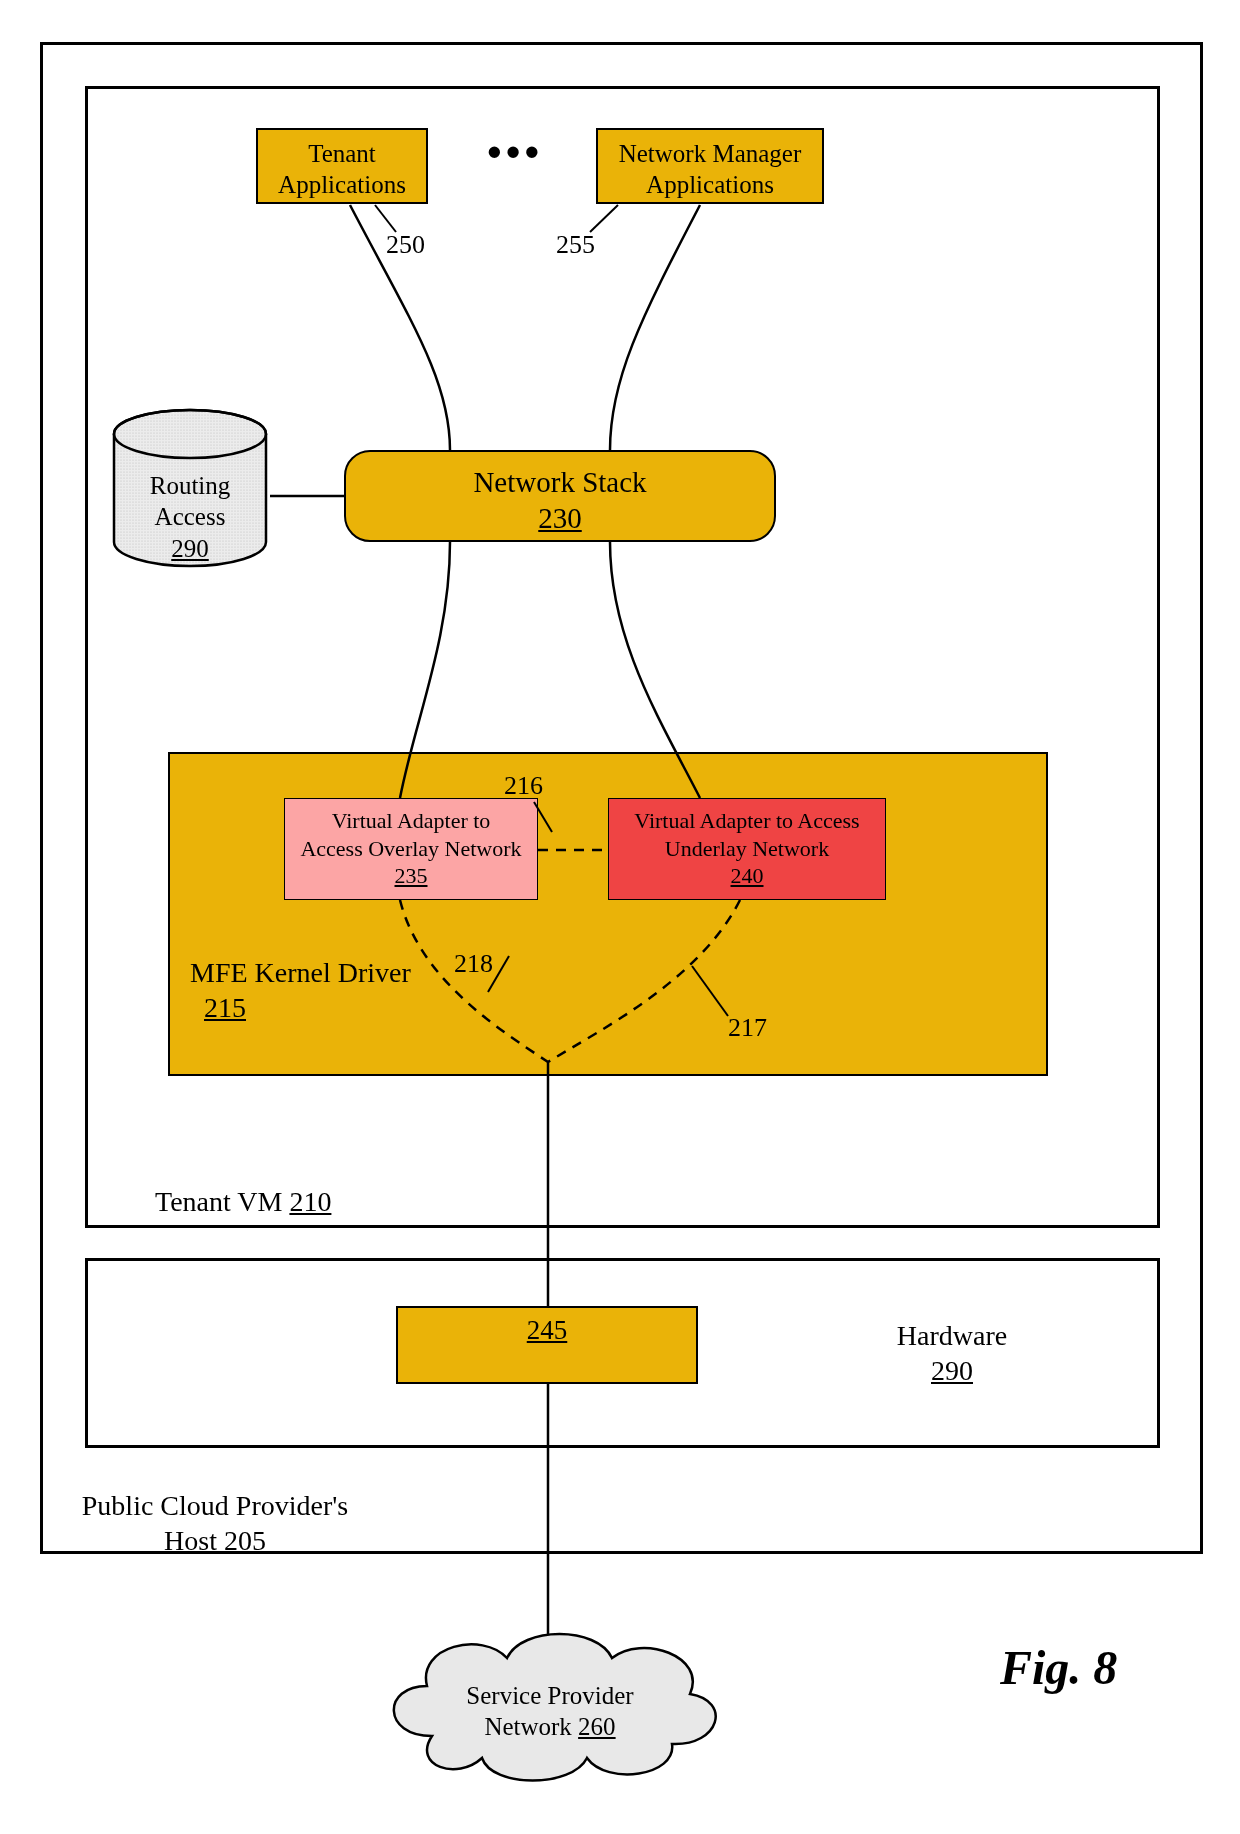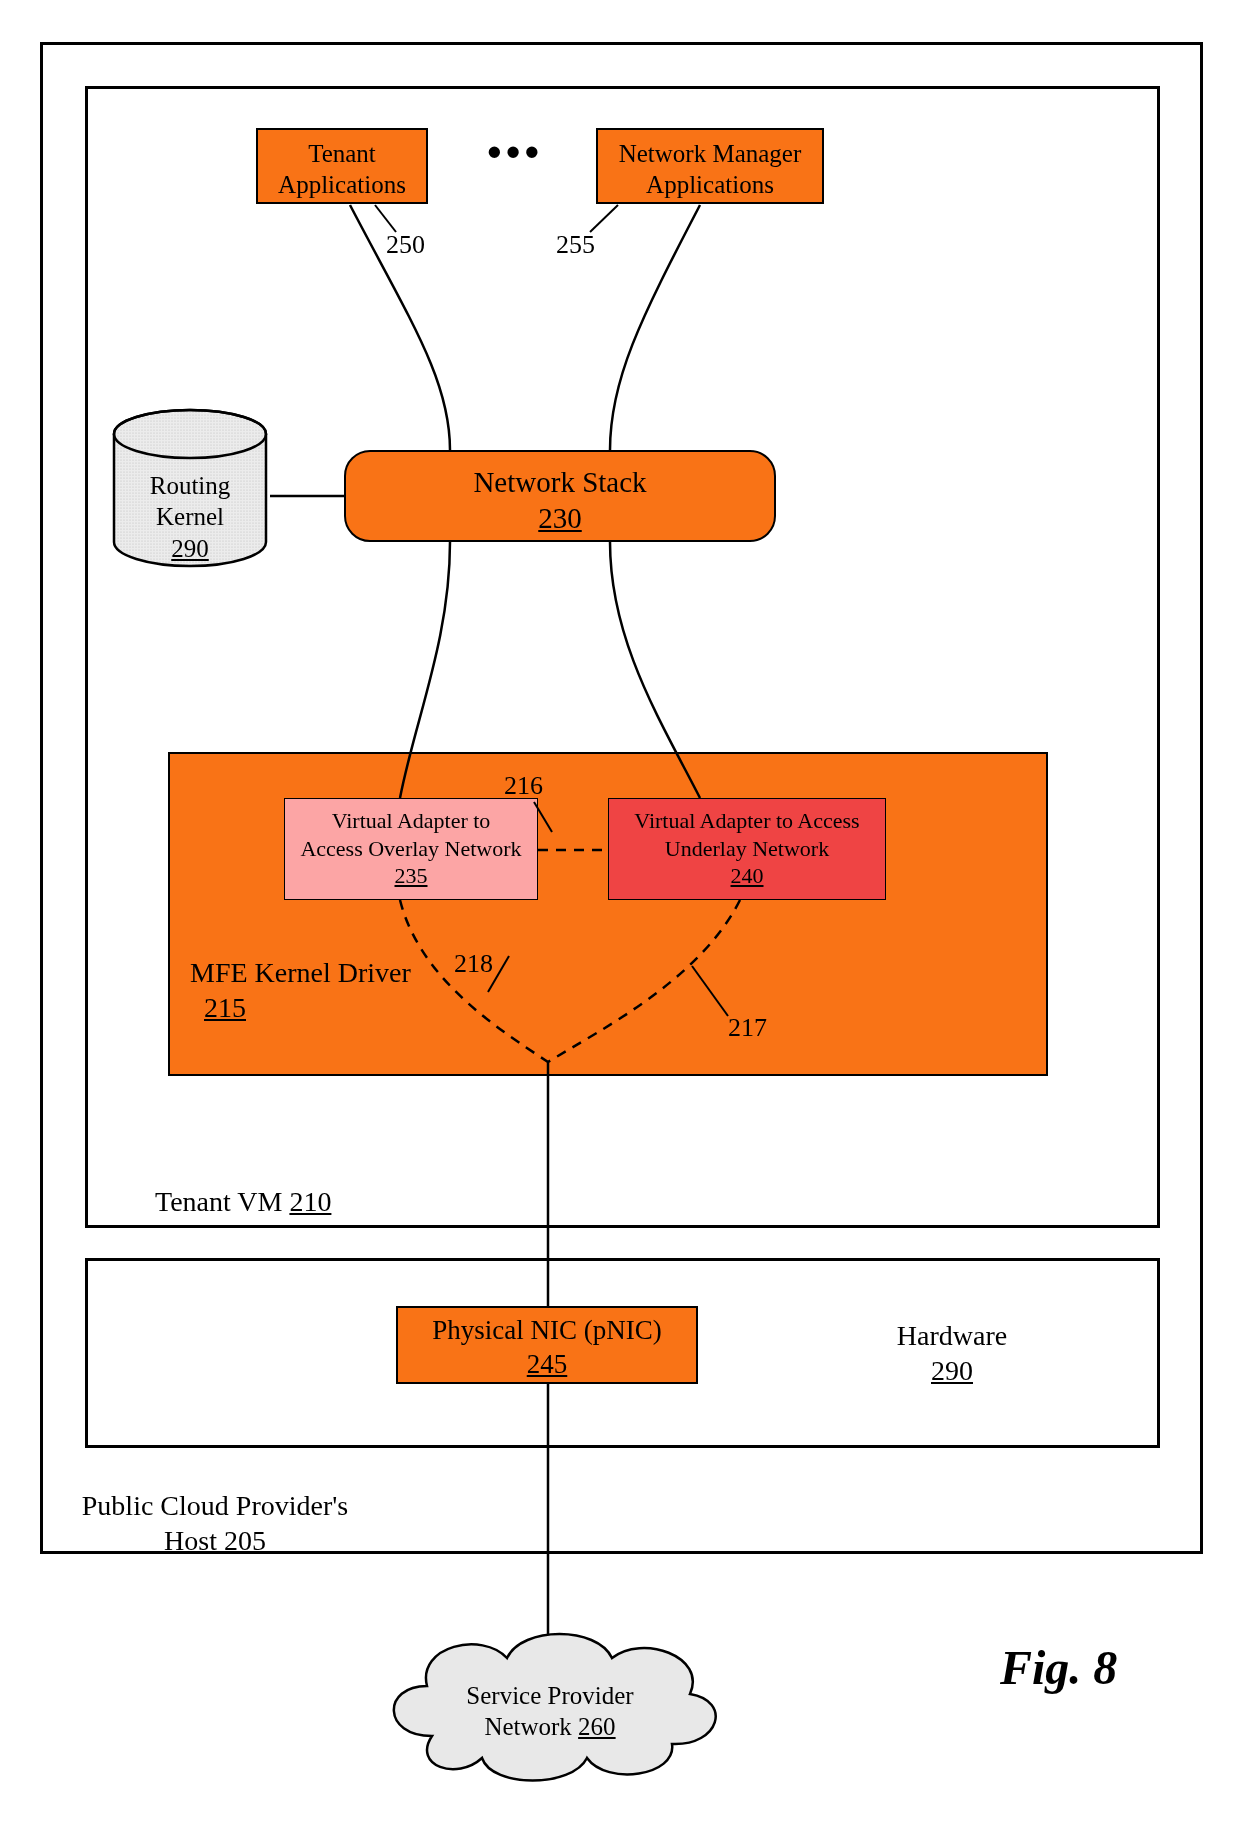--- a/index.html
+++ b/index.html
@@ -7,21 +7,21 @@
     font-family: "Times New Roman", Times, serif;
     background: #fff;
     width: 1240px;
     height: 1834px;
     position: relative;
   }
   .abs { position: absolute; }
   .box-border { border: 3px solid #000; }
   .box-thin { border: 2px solid #000; }
   .box-thin1 { border: 1.5px solid #000; }
-  .shaded { background: #f97316; }
+  .shaded { background: #eab308; }
   .txt { text-align: center; color: #000; line-height: 1.25; }
   .ul { text-decoration: underline; }
   .serif-i { font-style: italic; font-weight: bold; }
   svg.abs { overflow: visible; }
 </style>
 </head>
 <body>
 
 <div class="abs box-border" style="left:40px; top:42px; width:1163px; height:1512px;"></div>
 
@@ -69,21 +69,21 @@
       <rect width="3" height="3" fill="#ececec"></rect>
       <circle cx="1" cy="1" r="0.6" fill="#bdbdbd"></circle>
     </pattern>
   </defs>
   <ellipse cx="82" cy="26" rx="76" ry="24" fill="url(#dots)" stroke="#000" stroke-width="2.5"></ellipse>
   <path d="M6 26 L6 134 A76 24 0 0 0 158 134 L158 26" fill="url(#dots)" stroke="#000" stroke-width="2.5"></path>
   <ellipse cx="82" cy="26" rx="76" ry="24" fill="none" stroke="#000" stroke-width="2.5"></ellipse>
 </svg>
 <div class="abs txt" style="left:118px; top:470px; width:144px; font-size:25px;">
   <div>Routing</div>
-  <div>Kernel</div>
+  <div>Access</div>
   <div class="ul">290</div>
 </div>
 
 <svg class="abs" style="left:0; top:0;" width="1240" height="1834">
   <line x1="270" y1="496" x2="344" y2="496" stroke="#000" stroke-width="2.5"></line>
 </svg>
 
 <div class="abs box-thin shaded txt" style="left:344px; top:450px; width:432px; height:92px; font-size:29px; padding-top:12px;border-radius:26px;">
   <div>Network Stack</div>
   <div class="ul">230</div>
@@ -138,21 +138,20 @@
   <line x1="548" y1="1384" x2="548" y2="1648" stroke="#000" stroke-width="2.5"></line>
 </svg>
 
 <div class="abs box-border" style="left:85px; top:1258px; width:1075px; height:190px;"></div>
 <div class="abs txt" style="left:852px; top:1318px; width:200px; font-size:28px;">
   <div>Hardware</div>
   <div class="ul">290</div>
 </div>
 
 <div class="abs box-thin shaded txt" style="left:396px; top:1306px; width:302px; height:78px; font-size:27px; padding-top:6px;">
-  <div>Physical NIC (pNIC)</div>
   <div class="ul">245</div>
 </div>
 
 <svg class="abs" style="left:372px; top:1616px;" width="360" height="176">
   <path d="M60 120
            C 10 120, 10 70, 55 70
            C 45 30, 110 15, 135 42
            C 150 10, 225 10, 240 42
            C 270 18, 335 40, 318 78
            C 360 85, 348 130, 300 128

